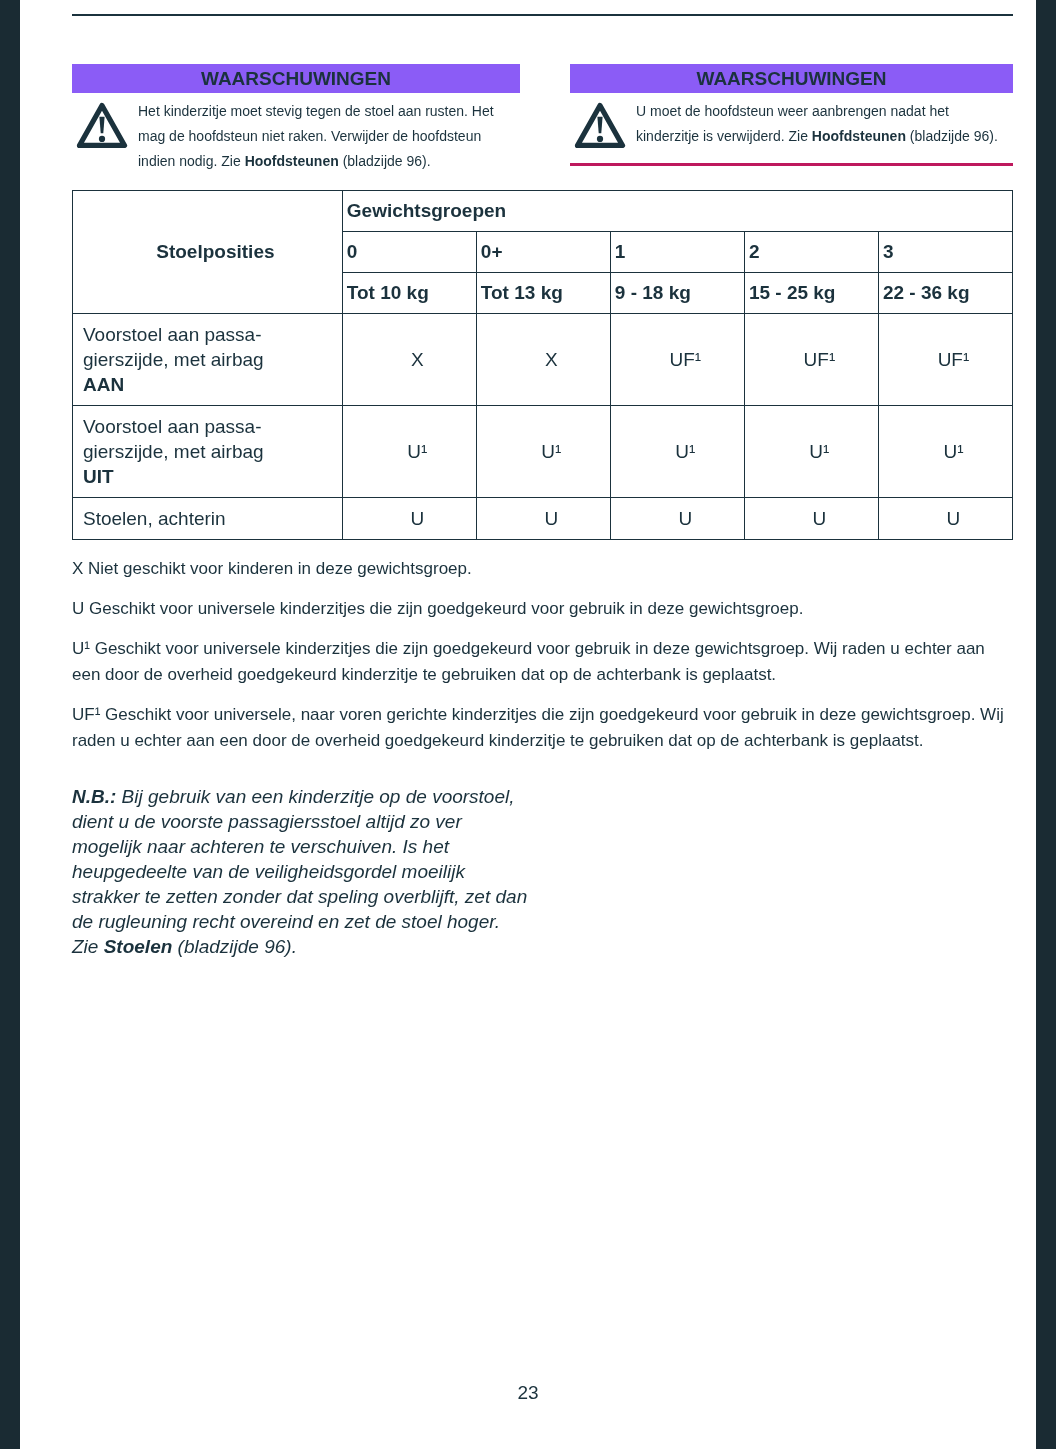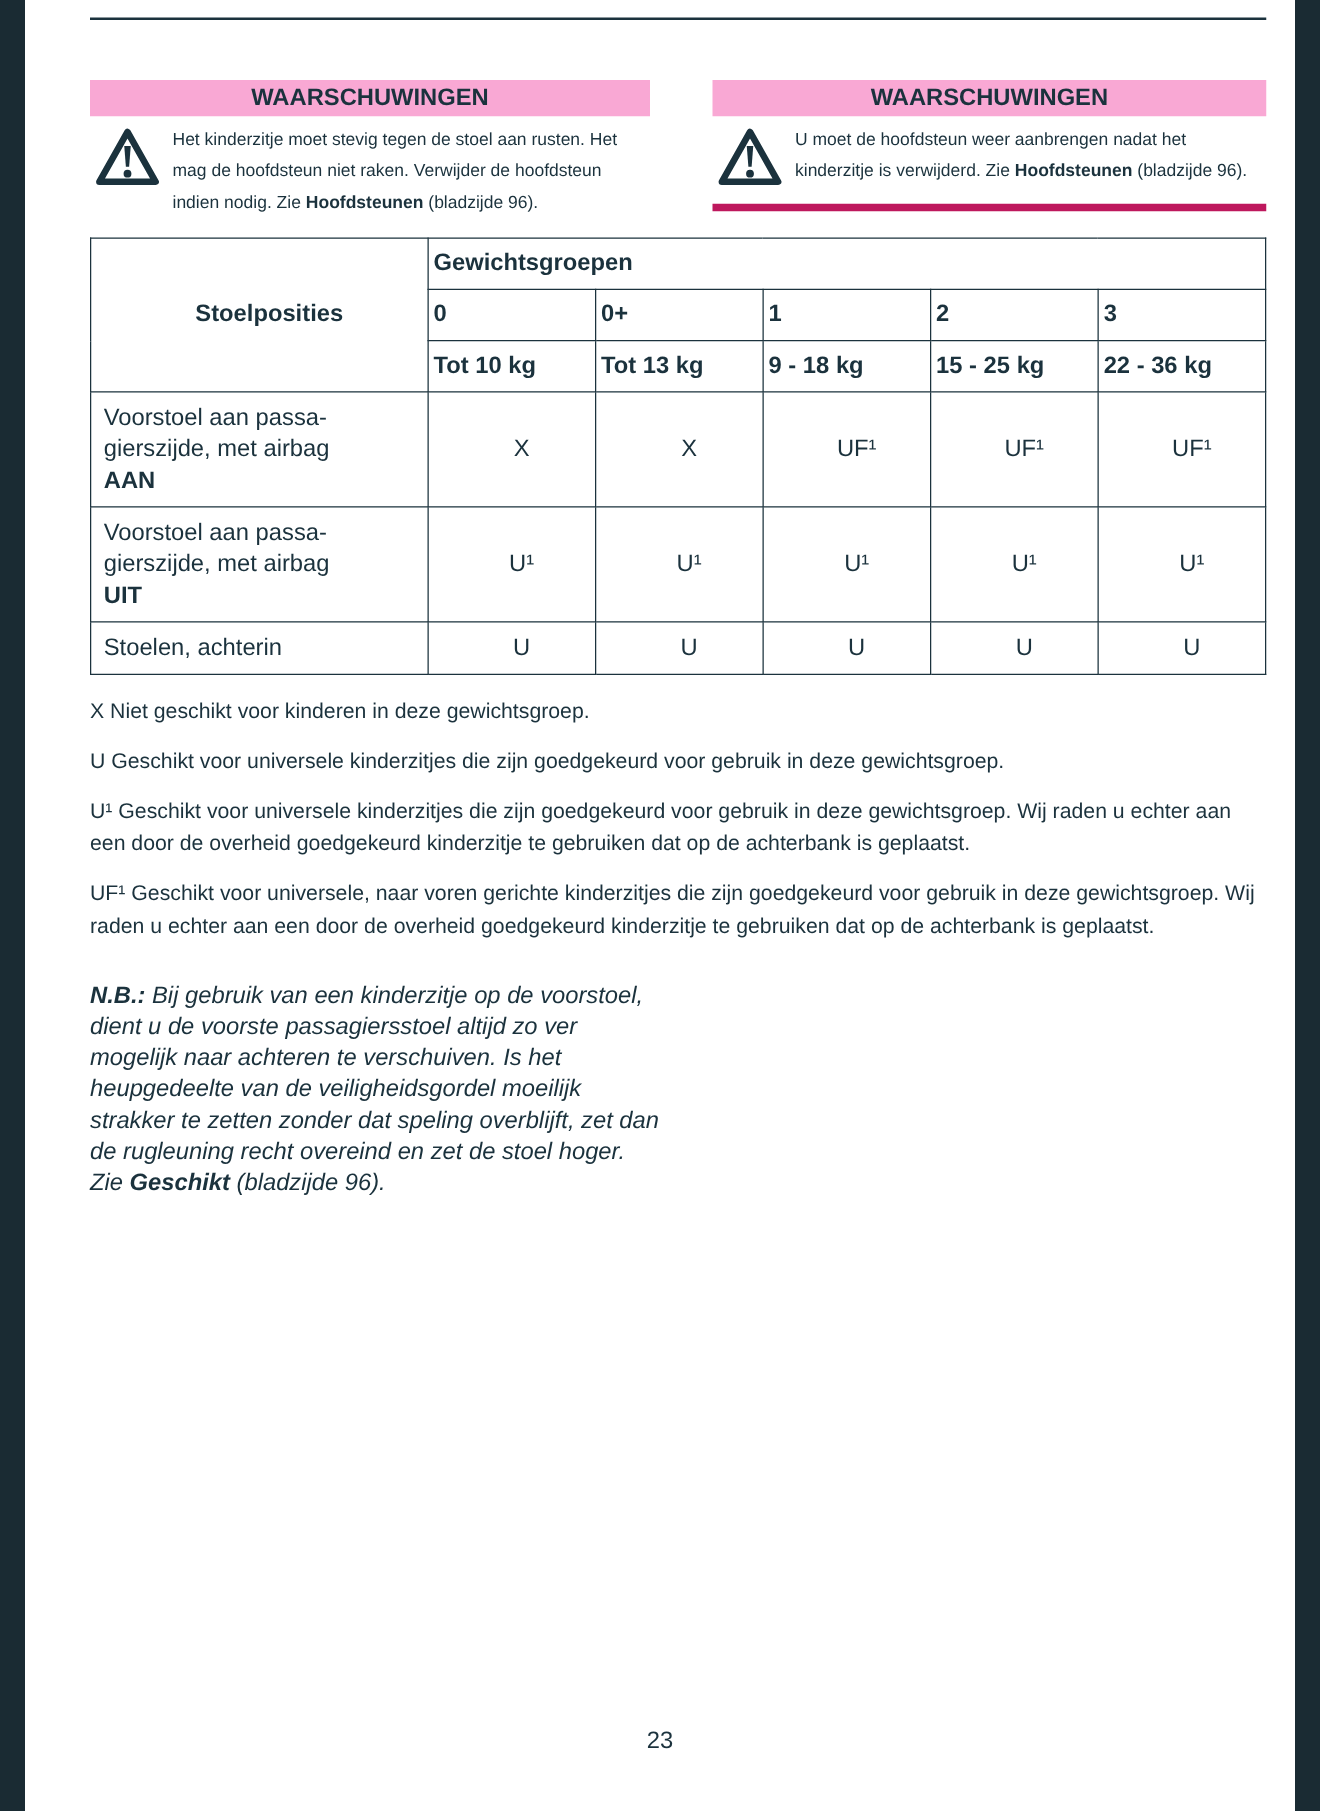--- a/index.html
+++ b/index.html
@@ -29,38 +29,38 @@
     margin-top:14px;
     border-bottom:2px solid #1b323d;
   }
   .warnings {
     margin-top:48px;
     display:flex; gap:50px; align-items:flex-start;
   }
   .warning { width:448px; flex:none; }
   .warning.col-right { width:443px; }
   .warning-header {
-    background:#f9a8d4;
+    background:#8b5cf6;
     font-weight:bold; font-size:19px;
     text-align:center;
     padding:4px 0 3px 0;
   }
   .warning-body {
     margin-top:6px;
     font-size:14px; line-height:25px;
   }
   .warning-icon {
     float:left;
     width:52px; height:50px;
     margin:3px 10px 2px 4px;
   }
   .warning-icon svg { display:block; }
   .warning-body b { font-weight:bold; }
   .warning.col-right .warning-body {
-    border-bottom:6px solid #be185d;
+    border-bottom:3px solid #be185d;
     padding-bottom:14px;
   }
   .seats-table {
     width:100%;
     margin-top:16px;
     border-collapse:collapse;
   }
   .seats-table td {
     border:1px solid #1b323d;
     font-size:19px;
@@ -201,18 +201,18 @@
       </tr>
     </tbody>
   </table>
 
   <p class="legend">X Niet geschikt voor kinderen in deze gewichtsgroep.</p>
   <p class="legend">U Geschikt voor universele kinderzitjes die zijn goedgekeurd voor gebruik in deze gewichtsgroep.</p>
   <p class="legend">U¹ Geschikt voor universele kinderzitjes die zijn goedgekeurd voor gebruik in deze gewichtsgroep. Wij raden u echter aan een door de overheid goedgekeurd kinderzitje te gebruiken dat op de achterbank is geplaatst.</p>
   <p class="legend">UF¹ Geschikt voor universele, naar voren gerichte kinderzitjes die zijn goedgekeurd voor gebruik in deze gewichtsgroep. Wij raden u echter aan een door de overheid goedgekeurd kinderzitje te gebruiken dat op de achterbank is geplaatst.</p>
 
   <div class="note">
-    <b>N.B.:</b><span> Bij gebruik van een kinderzitje op de voorstoel, dient u de voorste passagiersstoel altijd zo ver mogelijk naar achteren te verschuiven. Is het heupgedeelte van de veiligheidsgordel moeilijk strakker te zetten zonder dat speling overblijft, zet dan de rugleuning recht overeind en zet de stoel hoger.  Zie </span><b>Geschikt</b><span> (bladzijde 96).</span>
+    <b>N.B.:</b><span> Bij gebruik van een kinderzitje op de voorstoel, dient u de voorste passagiersstoel altijd zo ver mogelijk naar achteren te verschuiven. Is het heupgedeelte van de veiligheidsgordel moeilijk strakker te zetten zonder dat speling overblijft, zet dan de rugleuning recht overeind en zet de stoel hoger.  Zie </span><b>Stoelen</b><span> (bladzijde 96).</span>
   </div>
 
 </div>
 
 <div class="page-number">23</div>
 
 </body></html>

